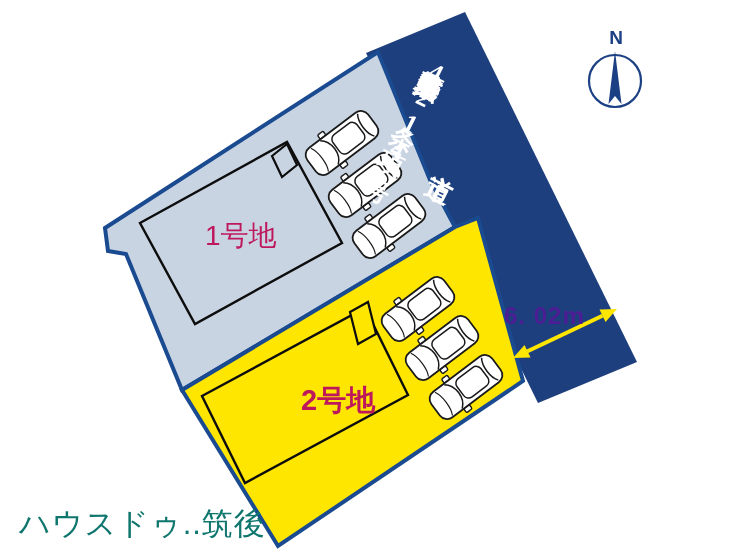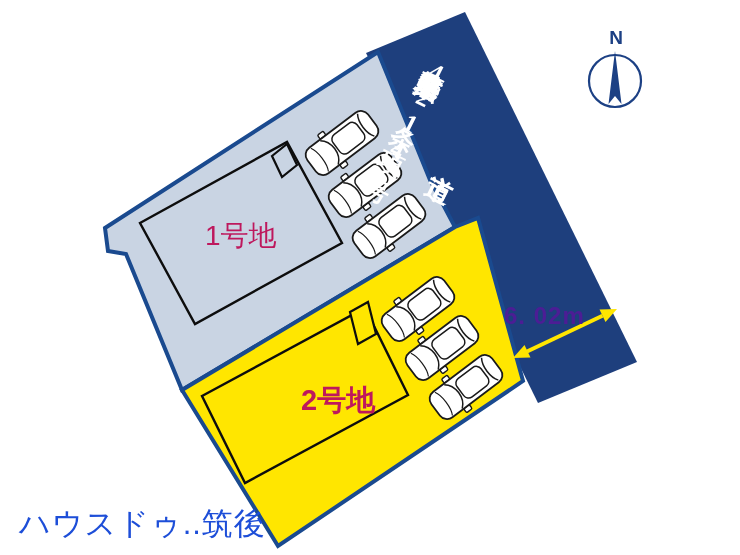--- a/index.html
+++ b/index.html
@@ -14,21 +14,21 @@
     color:#ffffff;font-family:"Liberation Serif",serif;font-weight:700;
     transform-origin:50% 0;transform:rotate(26.5deg);
   }
   .road-text.main{left:433px;top:56px;width:28px;font-size:25px;letter-spacing:1px;}
   .road-text.name{left:444px;top:160px;width:28px;font-size:26px;letter-spacing:2px;}
   .parcel-label{color:#be185d;}
   .parcel-label.p1{left:205px;top:217px;font-size:28px;font-weight:400;}
   .parcel-label.p2{left:269px;top:381px;font-size:29px;font-weight:700;margin-left:32px;}
   .dim-label{left:504px;top:302px;font-size:24px;font-weight:700;color:#4c1d95;letter-spacing:1px;}
   .north-label{left:603px;top:27px;width:26px;text-align:center;font-size:19px;font-weight:600;color:#1c4084;}
-  .watermark{left:19px;top:503px;font-size:31px;color:#1d4ed8;letter-spacing:1px;}
+  .watermark{left:19px;top:503px;font-size:31px;color:#0f766e;letter-spacing:1px;}
 </style>
 </head>
 <body>
 
 <div class="stage">
 
   <svg width="740" height="555" viewBox="0 0 740 555">
     <defs>
       <g id="car-shape">
         <rect x="-15" y="-21" width="7" height="5" rx="1.5" fill="#ffffff" stroke="#1a1a1a" stroke-width="1.4"></rect>

